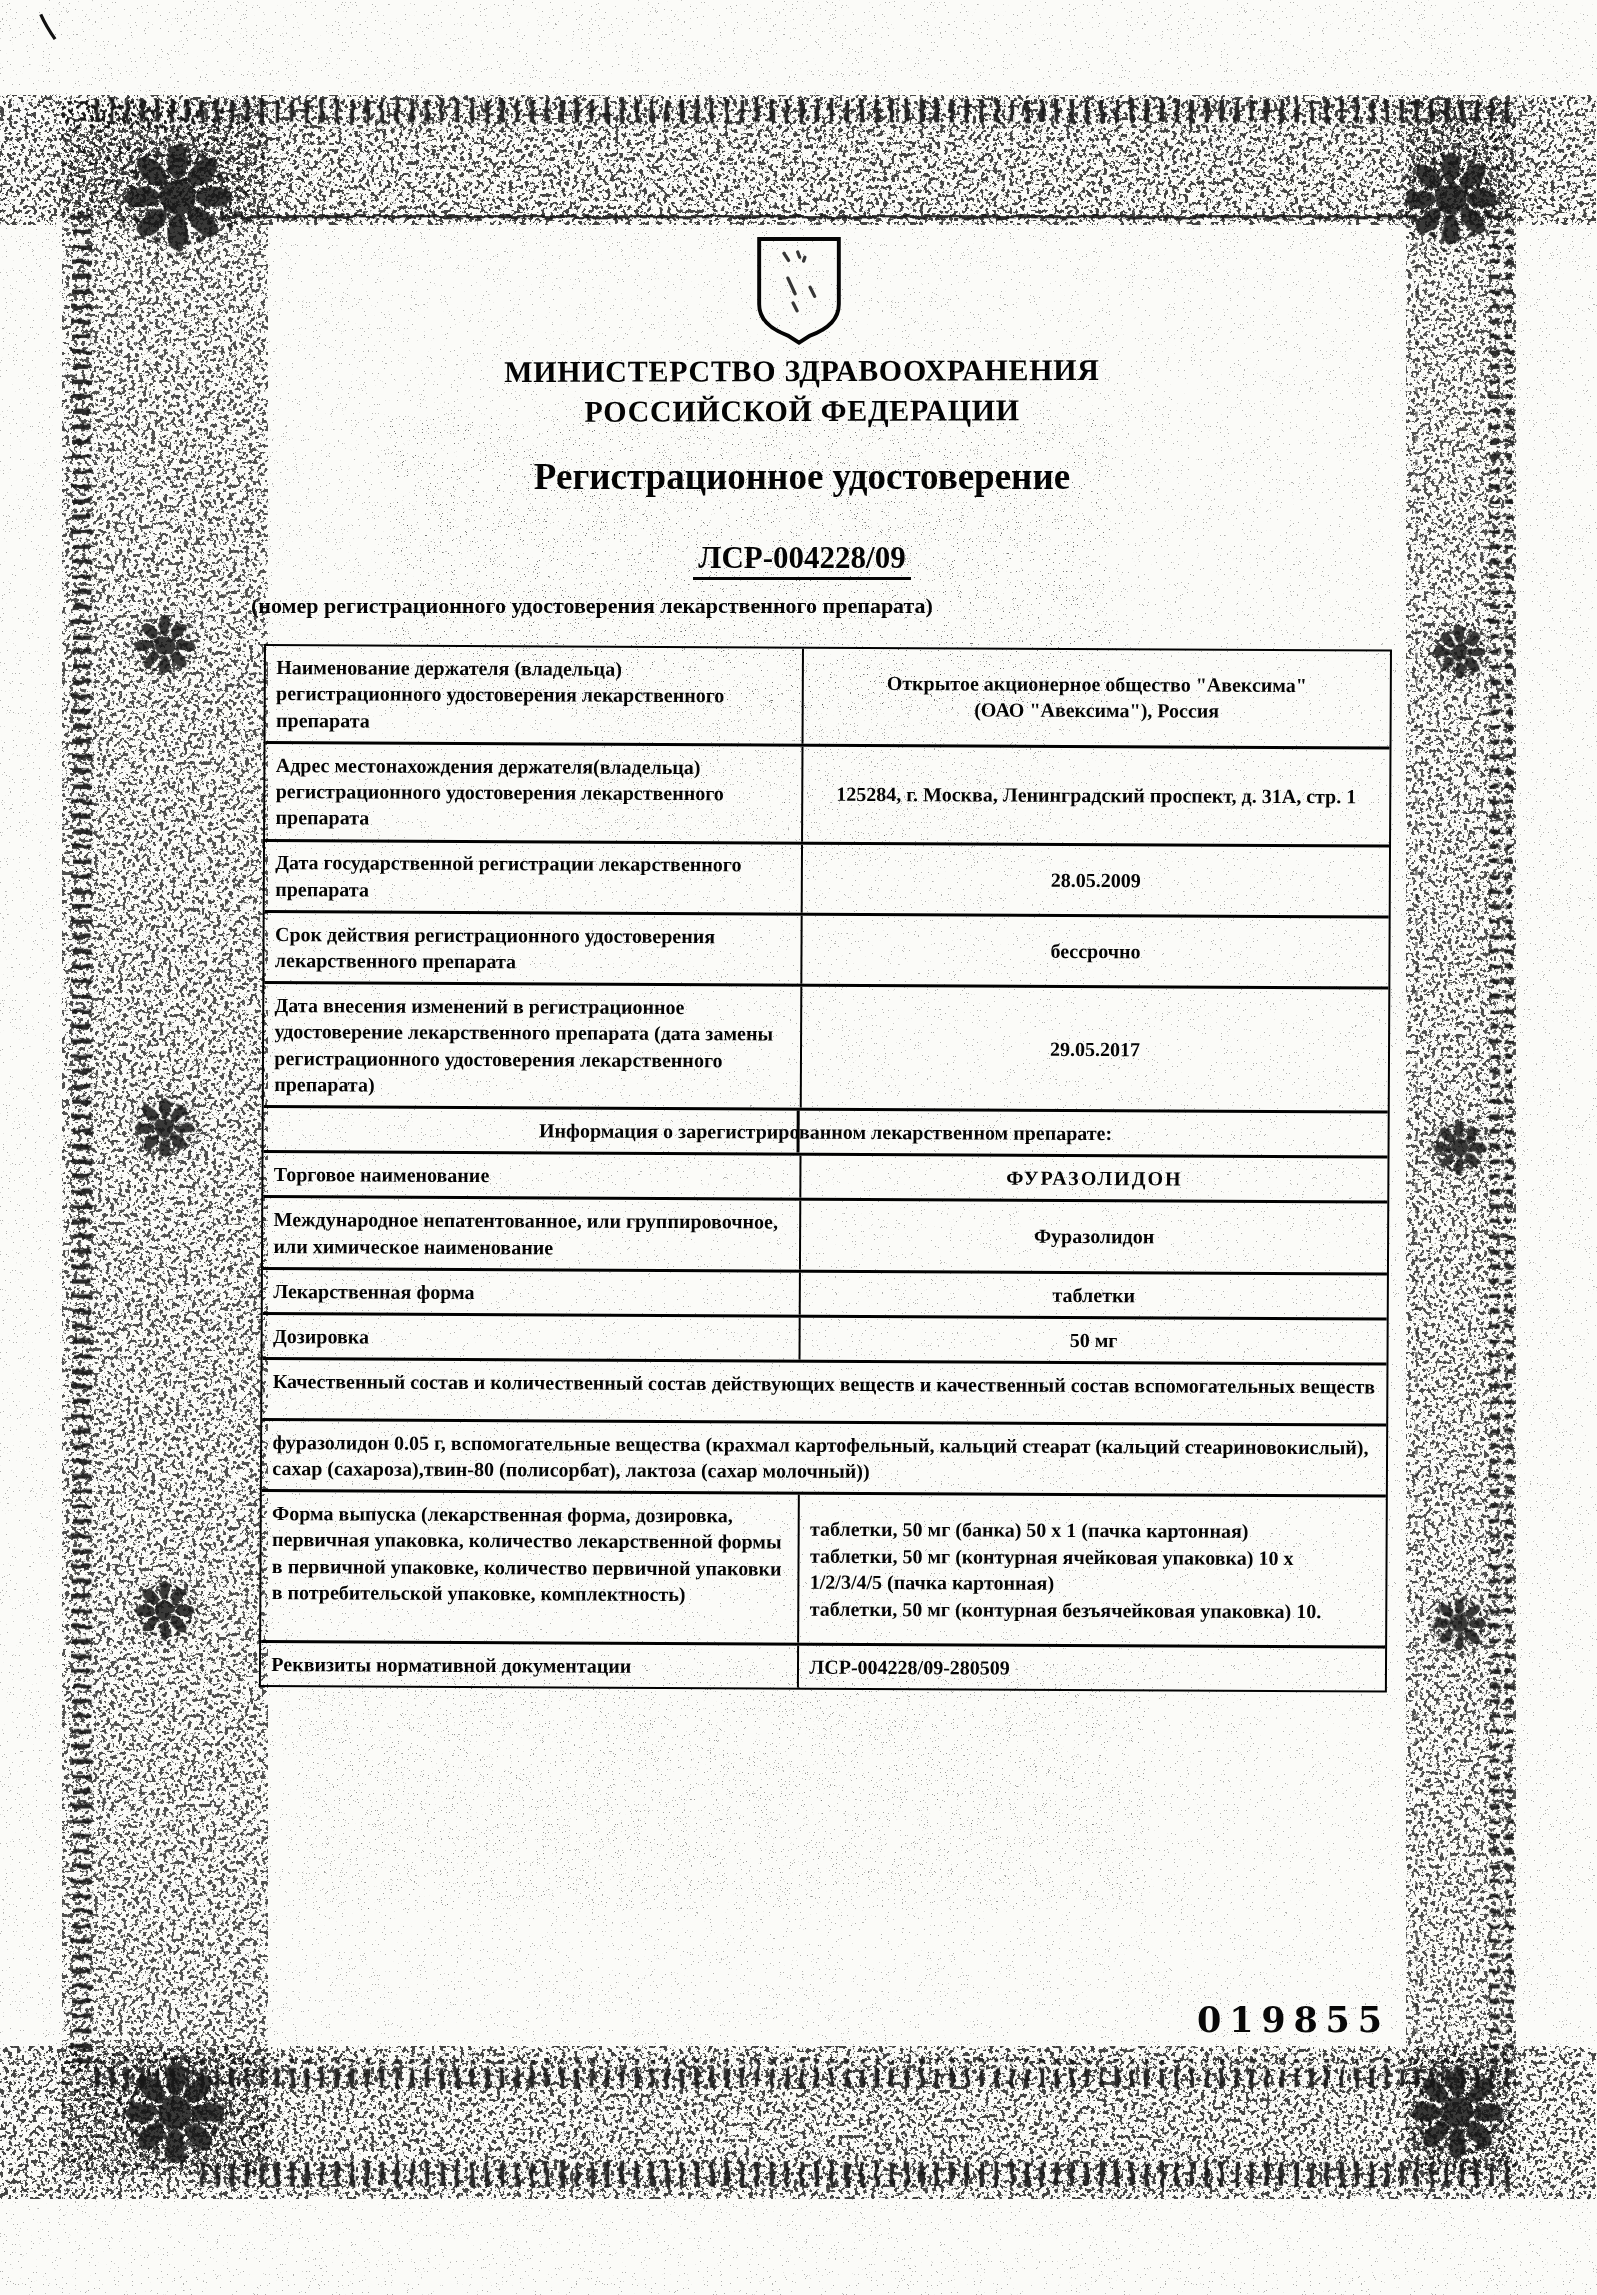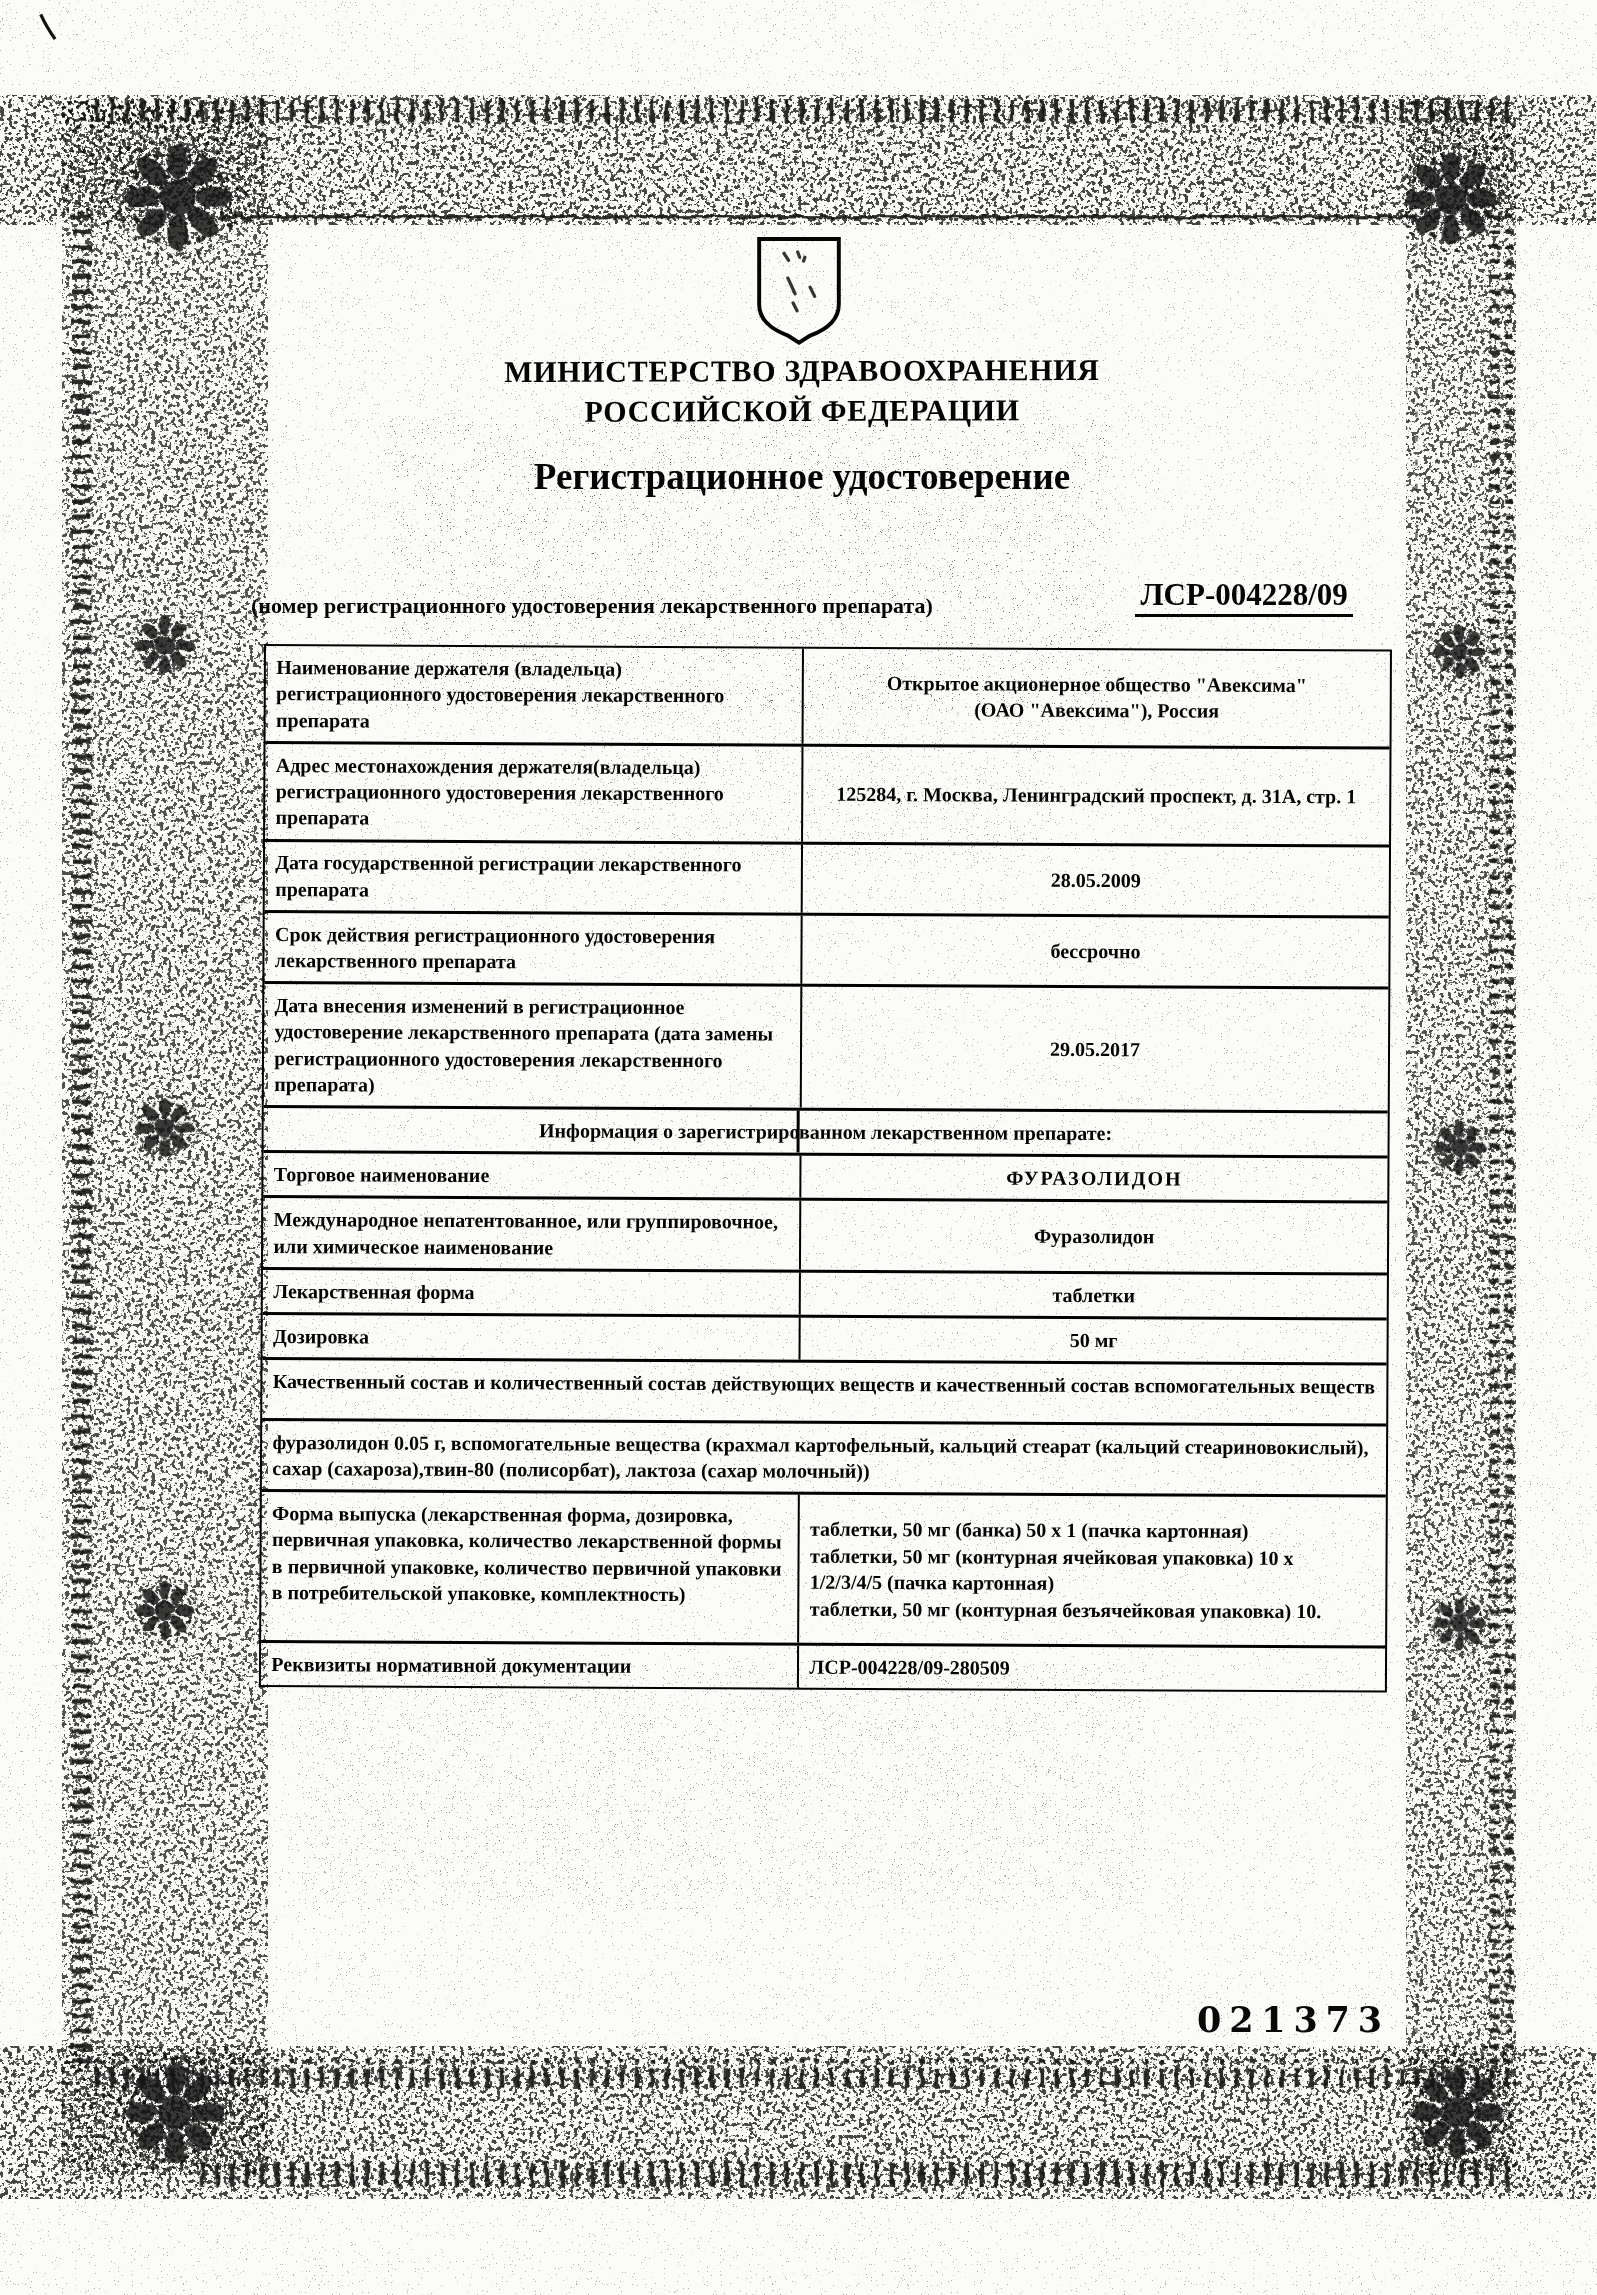--- a/index.html
+++ b/index.html
@@ -9,21 +9,21 @@
            filter:contrast(1.18) blur(0.3px);}
   .frame-svg{position:absolute;left:0;top:0;z-index:1;}
   .noise-svg{position:absolute;left:0;top:0;z-index:4;pointer-events:none;}
 
   .emblem{position:absolute;left:750px;top:235px;}
   .ministry{position:absolute;left:251px;top:351px;width:1102px;text-align:center;
             font-size:30px;font-weight:700;line-height:40px;letter-spacing:0.7px;
             transform:rotate(-0.2deg);}
   .title{position:absolute;left:189px;top:445px;width:1226px;text-align:center;
          font-size:37px;font-weight:700;line-height:48px;margin-top:8px;}
-  .regnum{position:absolute;left:251px;top:577px;width:1102px;text-align:right;
+  .regnum{position:absolute;left:251px;top:540px;width:1102px;text-align:center;
           font-size:31px;font-weight:700;}
   .regnum span{display:inline-block;border-bottom:3.9px solid #171717;padding:0 5.2px 1.3px;}
   .caption{position:absolute;left:251px;top:593px;width:1102px;text-align:left;
            font-size:22px;font-weight:700;}
 
   .reg-table{position:absolute;left:264px;top:644px;width:1128px;box-sizing:border-box;
              border:2.6px solid #0f0f0f;transform:rotate(0.28deg);transform-origin:0 0;
              background:rgba(255,255,255,0.0);}
   .row{display:flex;border-top:3.3px solid #0f0f0f;position:relative;box-sizing:border-box;}
   .row:first-child{border-top:none;}
@@ -203,21 +203,21 @@
 таблетки, 50 мг (контурная безъячейковая упаковка) 10.</div>
       </div>
 
       <div class="row" style="min-height:42px">
         <div class="cell label">Реквизиты нормативной документации</div>
         <div class="cell value left">ЛСР-004228/09-280509</div>
       </div>
 
     </div>
 
-    <div class="serial">021373</div>
+    <div class="serial">019855</div>
   </div>
 
   <svg class="noise-svg" width="1598" height="2295" viewBox="0 0 2450 3520">
     <defs>
       <filter id="fine2" x="-2%" y="-2%" width="104%" height="104%">
         <feTurbulence type="fractalNoise" baseFrequency="0.85" numOctaves="2" seed="17" stitchTiles="stitch"></feTurbulence>
         <feColorMatrix type="matrix" values="0 0 0 0 0  0 0 0 0 0  0 0 0 0 0  0 0 0 30 -22"></feColorMatrix>
       </filter>
       <filter id="fine3" x="-2%" y="-2%" width="104%" height="104%">
         <feTurbulence type="fractalNoise" baseFrequency="0.55" numOctaves="2" seed="29" stitchTiles="stitch"></feTurbulence>

